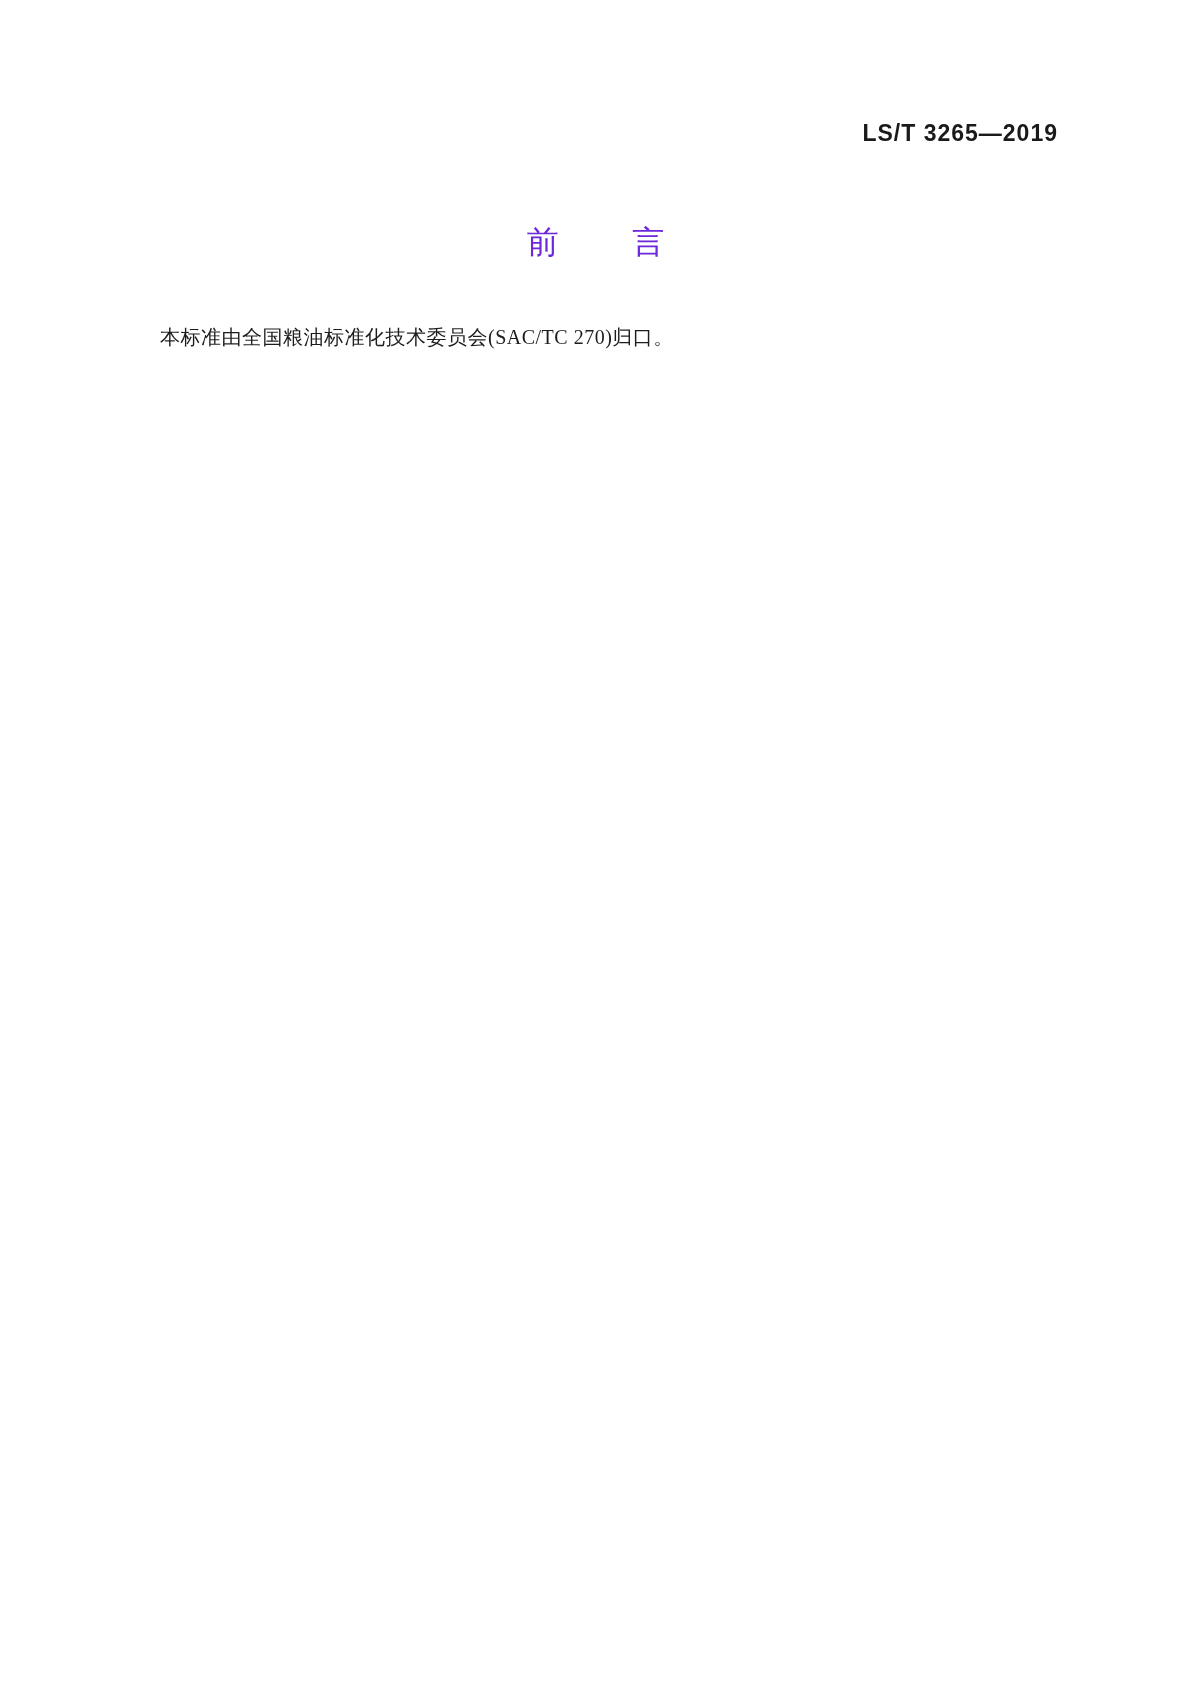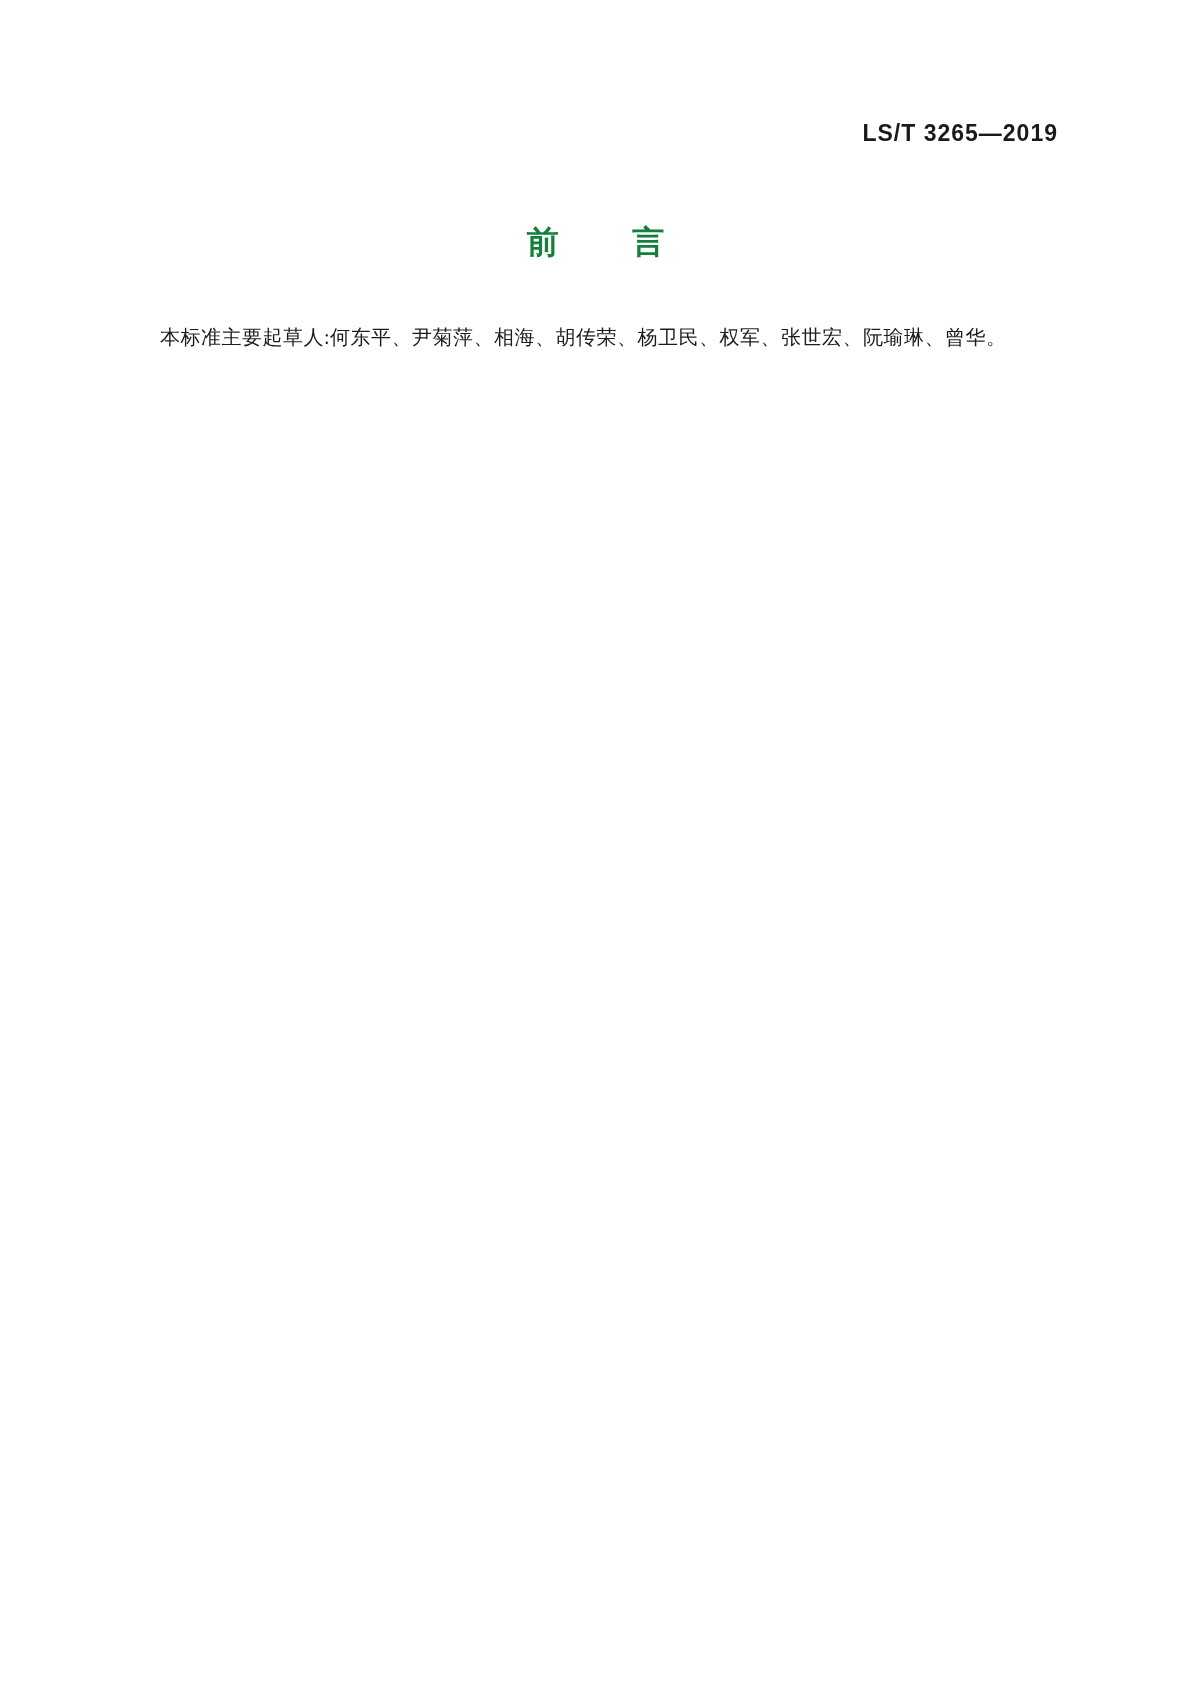--- a/index.html
+++ b/index.html
@@ -27,25 +27,25 @@
     letter-spacing: 1px;
     color: #1a1a1a;
   }
   .doc-title {
     position: absolute;
     top: 221px;
     left: 0;
     width: 100%;
     text-align: center;
     font-family: "Liberation Sans", "DejaVu Sans", sans-serif;
-    font-weight: 700;
+    font-weight: 400;
     font-size: 32px;
     letter-spacing: 2.3em;
     text-indent: 2.3em;
-    color: #15803d;
+    color: #6d28d9;
   }
   .doc-body {
     position: absolute;
     top: 322px;
     left: 120px;
     width: 940px;
     font-family: "Liberation Serif", "DejaVu Serif", serif;
     font-size: 20px;
     line-height: 30px;
     letter-spacing: 0.5px;
@@ -71,18 +71,18 @@
 </head>
 <body>
 
 <div class="page">
 
   <div class="doc-header">LS/T 3265—2019</div>
 
   <div class="doc-title">前言</div>
 
   <div class="doc-body">
-    <p>本标准主要起草人:何东平、尹菊萍、相海、胡传荣、杨卫民、权军、张世宏、阮瑜琳、曾华。</p>
+    <p>本标准由全国粮油标准化技术委员会(SAC/TC 270)归口。</p>
   </div>
 
   <div class="page-number">I</div>
 
 </div>
 
 </body></html>

